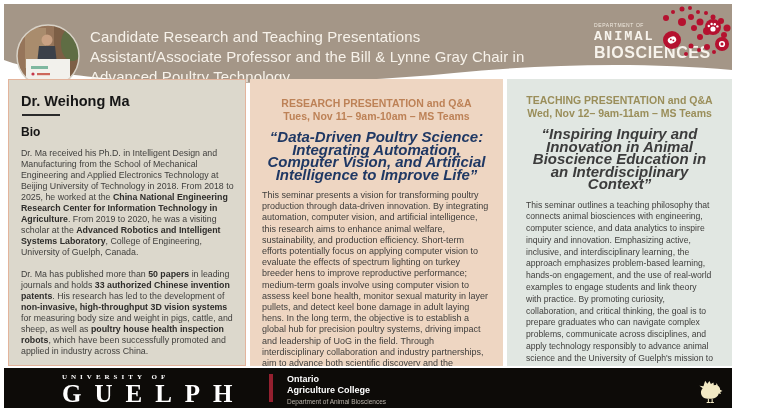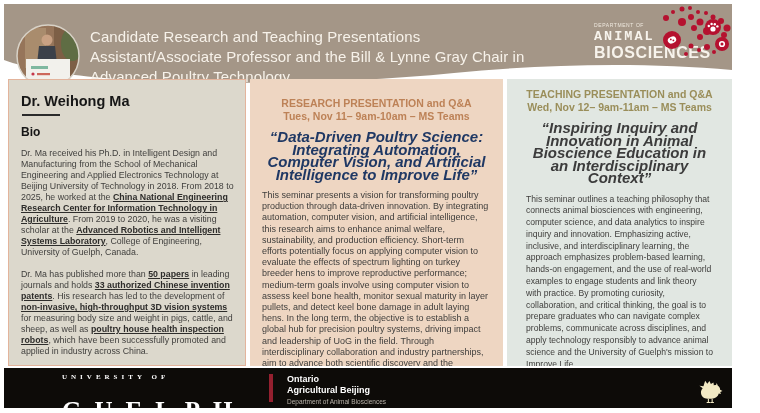--- a/index.html
+++ b/index.html
@@ -21,42 +21,42 @@
   .dept-small{font-size:5px;letter-spacing:.6px;margin-bottom:2px;color:#efe9df;}
   .dept-l1{font-size:13.5px;font-weight:bold;letter-spacing:2px;font-family:Liberation Mono, monospace;}
   .dept-l2{font-size:16px;font-weight:bold;letter-spacing:.6px;margin-top:1px;}
   .dots{position:absolute;left:642px;top:2px;}
   .avatar{position:absolute;left:12px;top:20px;width:64px;height:64px;}
 
   
   .col{position:absolute;top:75px;height:287px;overflow:hidden;}
   .col-left{left:4px;width:238px;background:var(--left-bg);border:1px solid #e3b49c;padding:13px 10px 4px 12px;}
   .col-mid{left:246px;width:253px;background:var(--research-bg);padding:18px 12px 8px 12px;}
-  .col-right{left:503px;width:225px;background:var(--teaching-bg);padding:9px 19px 8px 19px;}
+  .col-right{left:503px;width:225px;background:var(--teaching-bg);padding:15px 19px 8px 19px;}
 
   .name{font-size:14.5px;font-weight:bold;color:#161616;}
   .rule{width:38px;height:2px;background:#2b2b2b;margin:5px 0 9px 1px;}
   .bio-h{font-size:12px;font-weight:bold;color:#161616;margin-bottom:9px;}
   .body{font-size:8.8px;line-height:11px;color:var(--body-ink);}
   .body + .body{margin-top:11px;}
-  .body b{font-weight:bold;color:#2e2d2b;text-decoration:underline;}
+  .body b{font-weight:bold;color:#2e2d2b;}
 
   .col-h{text-align:center;font-weight:bold;font-size:10.5px;line-height:13px;margin-bottom:8px;}
   .col-h.research{color:var(--research-accent);}
   .col-h.teaching{color:var(--teaching-accent);}
   .talk{text-align:center;font-weight:bold;font-style:italic;font-size:15px;line-height:12.5px;margin-bottom:9px;}
   .talk.blue{color:var(--talk-title-blue);}
   .talk.dark{color:#3c3c3c;}
   .col-mid .body{font-size:9px;line-height:11.2px;}
   .col-right .body{font-size:8.6px;line-height:11.8px;}
 
   
   .footer{position:absolute;left:0;top:364px;width:728px;height:40px;background:#0d0b08;}
   .uofg{position:absolute;left:58px;top:5px;color:#ffffff;font-family:"Liberation Serif",serif;}
-  .u-small{font-size:7px;font-weight:bold;letter-spacing:4px;margin-bottom:18px;}
+  .u-small{font-size:7px;font-weight:bold;letter-spacing:4px;margin-bottom:1px;}
   .u-big{font-size:25px;font-weight:bold;letter-spacing:13px;line-height:24px;}
   .divider{position:absolute;left:265px;top:6px;width:4px;height:28px;background:var(--footer-red);}
   .college{position:absolute;left:283px;top:6px;color:#ffffff;}
   .c1{font-size:9px;font-weight:bold;line-height:10.5px;}
   .c2{font-size:6.5px;color:#b9b3aa;margin-top:3px;}
   .hen{position:absolute;left:692px;top:9px;}
 </style>
 </head>
 <body>
 
@@ -180,21 +180,21 @@
   </div>
 
   <div class="footer">
     <div class="uofg">
       <div class="u-small">UNIVERSITY OF</div>
       <div class="u-big">GUELPH</div>
     </div>
     <div class="divider"></div>
     <div class="college">
       <div class="c1">Ontario</div>
-      <div class="c1">Agricultural Beijing</div>
+      <div class="c1">Agriculture College</div>
       <div class="c2">Department of Animal Biosciences</div>
     </div>
     <svg class="hen" width="28" height="28" viewBox="0 0 26 26">
       <path fill="#f2e9c4" d="M8.5 3.5 L10.5 6.2 L12.5 3.8 L13.8 6.6 L16.2 5.2 L16.6 7.8
         C17.2 7.5 17.9 7.4 18.6 7.6 L19.2 5.6 L20.3 8.2
         C21.7 9 22.4 10.4 22.4 11.9 L24.6 13 L22.5 13.9 L23.1 15.9 L21.2 15.4
         C20.3 18.4 17.8 20.2 14.6 20.2 L10.8 20.2
         C7.2 20.2 4.6 17.6 4.6 14.4 C4.6 12.9 5.2 11.5 6.2 10.5 L3.2 8.2 L6.9 8.6 Z"></path>
       <path stroke="#f2e9c4" stroke-width="1" fill="none" d="M11.5 20.2 L11.5 23.6 M9.9 23.6 L13.1 23.6 M15 20.2 L15 23.6 M13.4 23.6 L16.6 23.6"></path>
     </svg>

